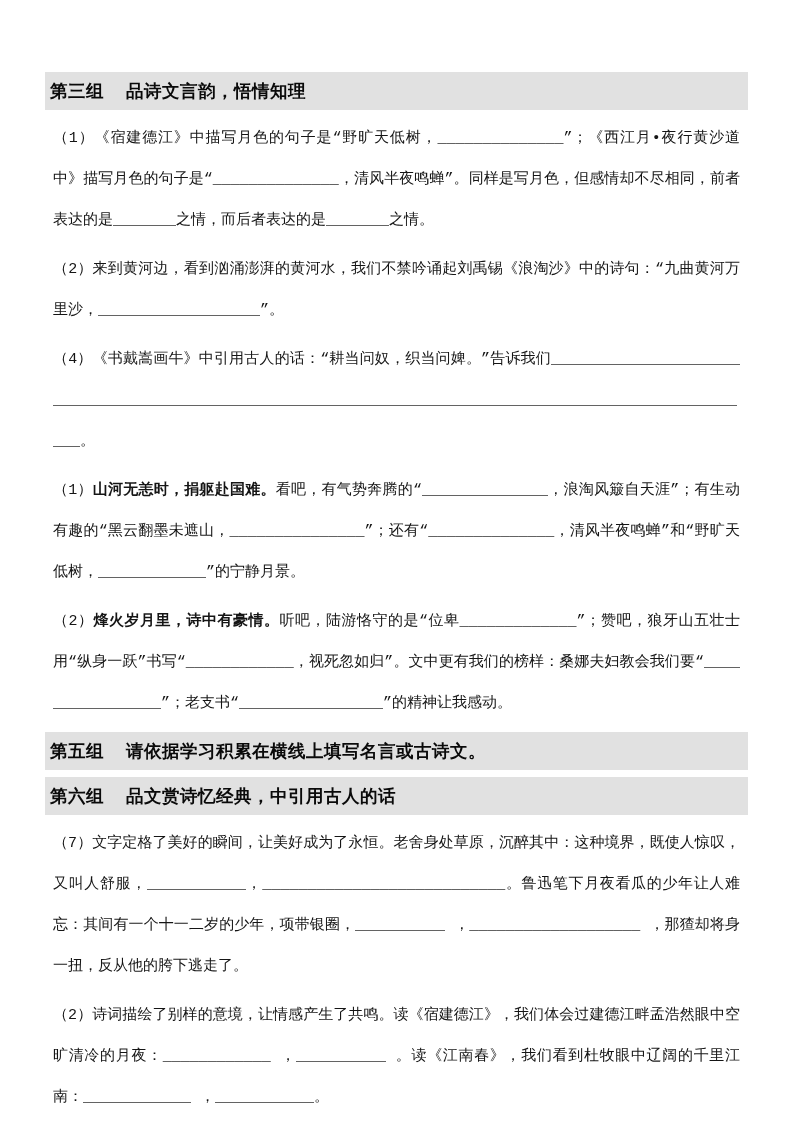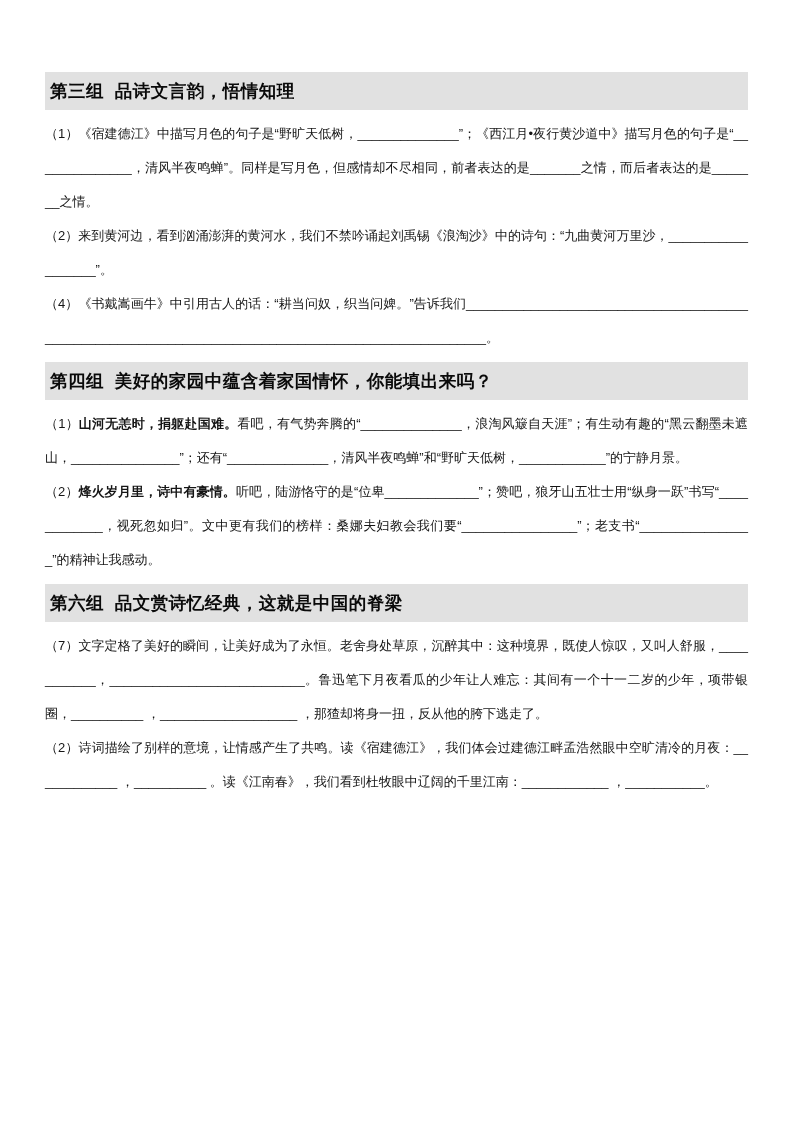--- a/index.html
+++ b/index.html
@@ -6,21 +6,21 @@
     --header-bg:#e1e1e1;
     --text:#151515;
     --page-bg:#ffffff;
   }
   html,body{margin:0;padding:0;background:var(--page-bg);}
   .page{
     position:relative;
     width:761px;height:1122px;
     background:var(--page-bg);
     overflow:hidden;
-    font-family:Liberation Sans, sans-serif;
+    font-family:Liberation Mono, monospace;
     color:var(--text);
   }
   .content{
     position:absolute;
     left:45px;top:72px;
     width:703px;
   }
   section{margin-bottom:7px;}
   .sec-header{
     background:var(--header-bg);
@@ -31,23 +31,23 @@
     margin-bottom:7px;
   }
   .sec-title{
     font-weight:bold;
     font-size:17.5px;
     color:#0a0a0a;
     white-space:pre-wrap;
     letter-spacing:0.5px;
   }
   .para{
-    margin:0;
-    font-size:13px;
-    line-height:34px;
+    margin:8px;
+    font-size:15px;
+    line-height:41px;
     text-align:justify;
     word-break:break-all;
     color:var(--text);
   }
   .para .b{font-weight:bold;}
 </style>
 </head>
 <body>
 
 <div class="page">
@@ -56,32 +56,32 @@
     <section>
       <header class="sec-header">
         <span class="sec-title">第三组  品诗文言韵，悟情知理</span>
       </header>
       <p class="para"><span>（1）《宿建德江》中描写月色的句子是“野旷天低树，______________”；《西江月•夜行黄沙道中》描写月色的句子是“______________，清风半夜鸣蝉”。同样是写月色，但感情却不尽相同，前者表达的是_______之情，而后者表达的是_______之情。</span></p>
       <p class="para"><span>（2）来到黄河边，看到汹涌澎湃的黄河水，我们不禁吟诵起刘禹锡《浪淘沙》中的诗句：“九曲黄河万里沙，__________________”。</span></p>
       <p class="para"><span>（4）《书戴嵩画牛》中引用古人的话：“耕当问奴，织当问婢。”告诉我们____________________________________________________________________________________________________。</span></p>
     </section>
 
     <section>
-      <header class="sec-header">
-        <span class="sec-title">第四组  美好的家园中蕴含着家国情怀，你能填出来吗？</span>
-      </header>
       <p class="para"><span>（1）</span><span class="b">山河无恙时，捐躯赴国难。</span><span>看吧，有气势奔腾的“______________，浪淘风簸自天涯”；有生动有趣的“黑云翻墨未遮山，_______________”；还有“______________，清风半夜鸣蝉”和“野旷天低树，____________”的宁静月景。</span></p>
       <p class="para"><span>（2）</span><span class="b">烽火岁月里，诗中有豪情。</span><span>听吧，陆游恪守的是“位卑_____________”；赞吧，狼牙山五壮士用“纵身一跃”书写“____________，视死忽如归”。文中更有我们的榜样：桑娜夫妇教会我们要“________________”；老支书“________________”的精神让我感动。</span></p>
     </section>
 
     <section>
+      <header class="sec-header">
+        <span class="sec-title">第五组  请依据学习积累在横线上填写名言或古诗文。</span>
+      </header>
     </section>
 
     <section>
       <header class="sec-header">
-        <span class="sec-title">第六组  品文赏诗忆经典，这就是中国的脊梁</span>
+        <span class="sec-title">第六组  品文赏诗忆经典，中引用古人的话</span>
       </header>
       <p class="para"><span>（7）文字定格了美好的瞬间，让美好成为了永恒。老舍身处草原，沉醉其中：这种境界，既使人惊叹，又叫人舒服，___________，___________________________。鲁迅笔下月夜看瓜的少年让人难忘：其间有一个十一二岁的少年，项带银圈，__________ ，___________________ ，那猹却将身一扭，反从他的胯下逃走了。</span></p>
       <p class="para"><span>（2）诗词描绘了别样的意境，让情感产生了共鸣。读《宿建德江》，我们体会过建德江畔孟浩然眼中空旷清冷的月夜：____________ ，__________ 。读《江南春》，我们看到杜牧眼中辽阔的千里江南：____________ ，___________。</span></p>
     </section>
 
   </div>
 </div>
 
 </body></html>

